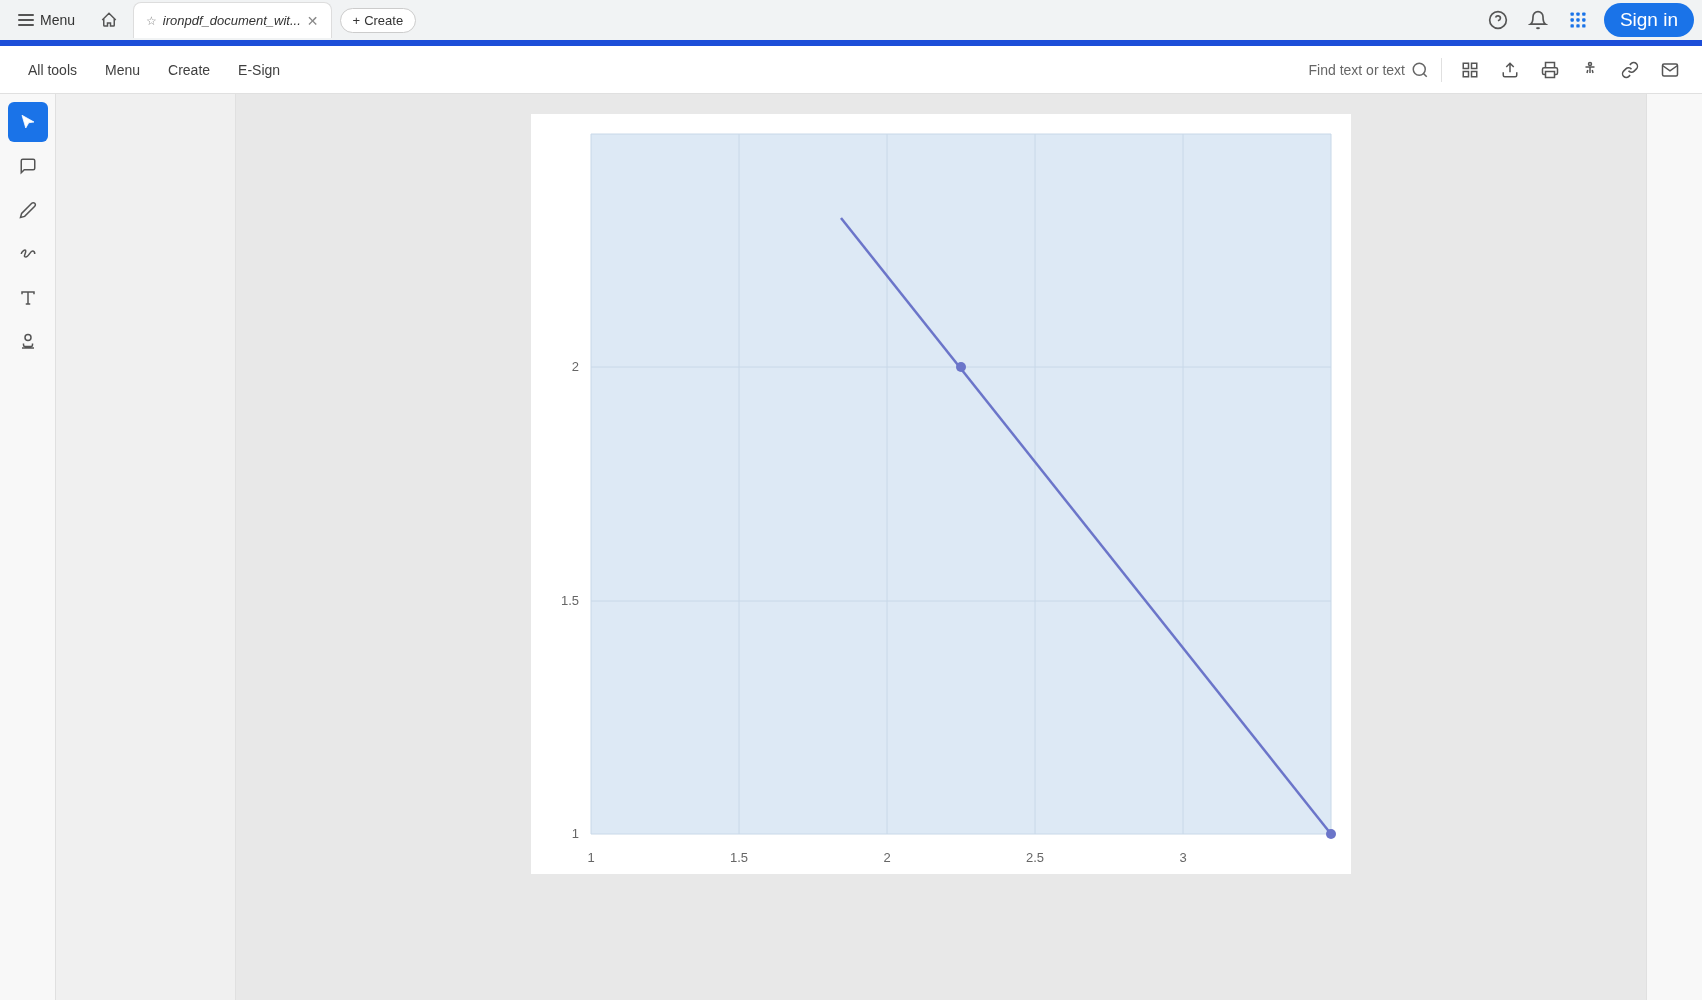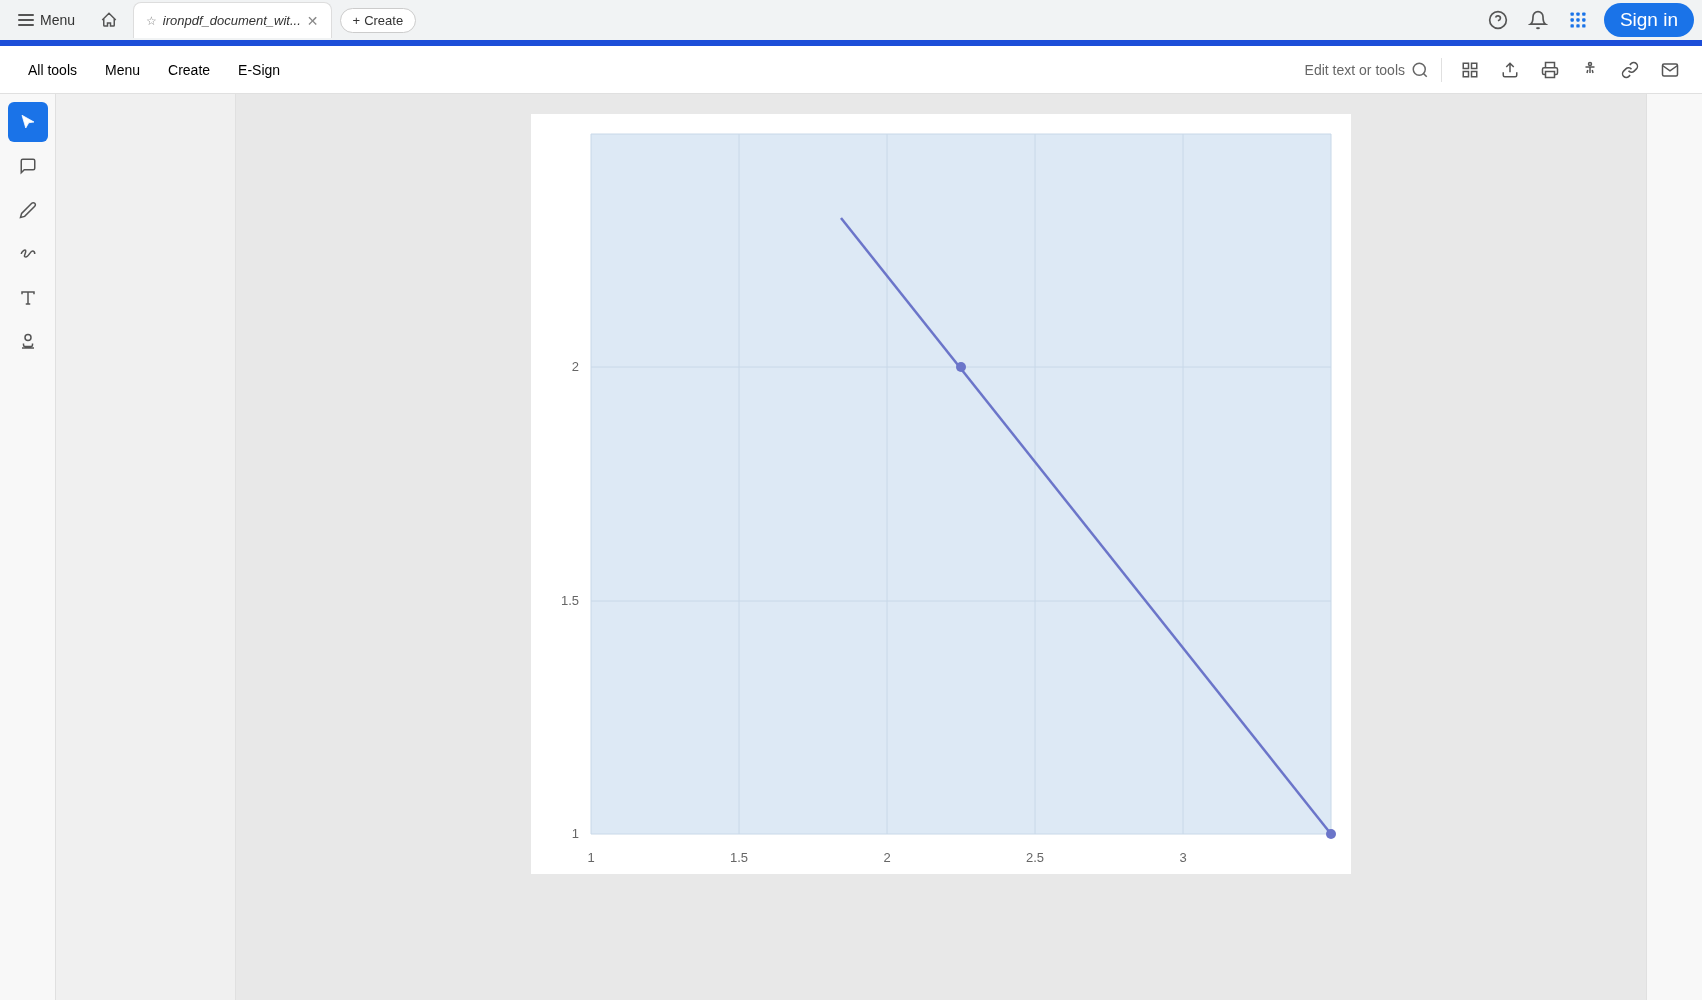--- a/index.html
+++ b/index.html
@@ -92,21 +92,21 @@
       align-items: center;
       background: #fff;
       height: 48px;
       padding: 0 16px;
       border-bottom: 1px solid #e0e0e0;
       gap: 4px;
     }
     .toolbar-menu-item {
       padding: 6px 12px;
       font-size: 14px;
-      color: #000000;
+      color: #404040;
       cursor: pointer;
       border-radius: 4px;
     }
     .toolbar-right {
       margin-left: auto;
       display: flex;
       align-items: center;
       gap: 8px;
     }
     .search-bar {
@@ -247,21 +247,21 @@
   </div>
 </div>
 
 <div class="toolbar">
   <div class="toolbar-menu-item">All tools</div>
   <div class="toolbar-menu-item">Menu</div>
   <div class="toolbar-menu-item">Create</div>
   <div class="toolbar-menu-item">E-Sign</div>
   <div class="toolbar-right">
     <div class="search-bar">
-      <span>Edit text or tools</span>
+      <span>Find text or text</span>
       <svg width="18" height="18" viewBox="0 0 24 24" fill="none" stroke="#666" stroke-width="2">
         <circle cx="11" cy="11" r="8"></circle>
           <path d="M21 21l-4.35-4.35"></path>
       </svg>
     </div>
     <div class="toolbar-divider"></div>
     <div class="toolbar-icon-btn">
       <svg width="18" height="18" viewBox="0 0 24 24" fill="none" stroke="#555" stroke-width="2">
         <rect x="3" y="3" width="7" height="7"></rect>
           <rect x="14" y="3" width="7" height="7"></rect>

